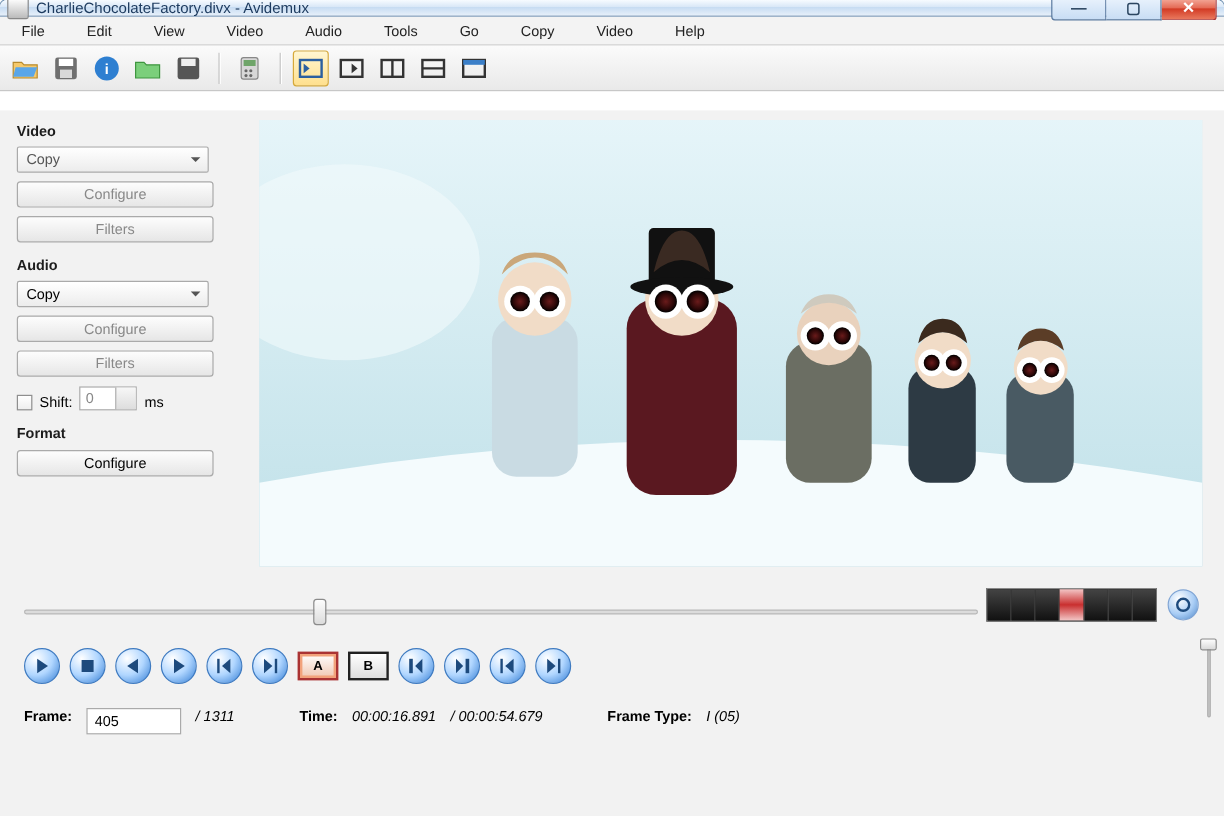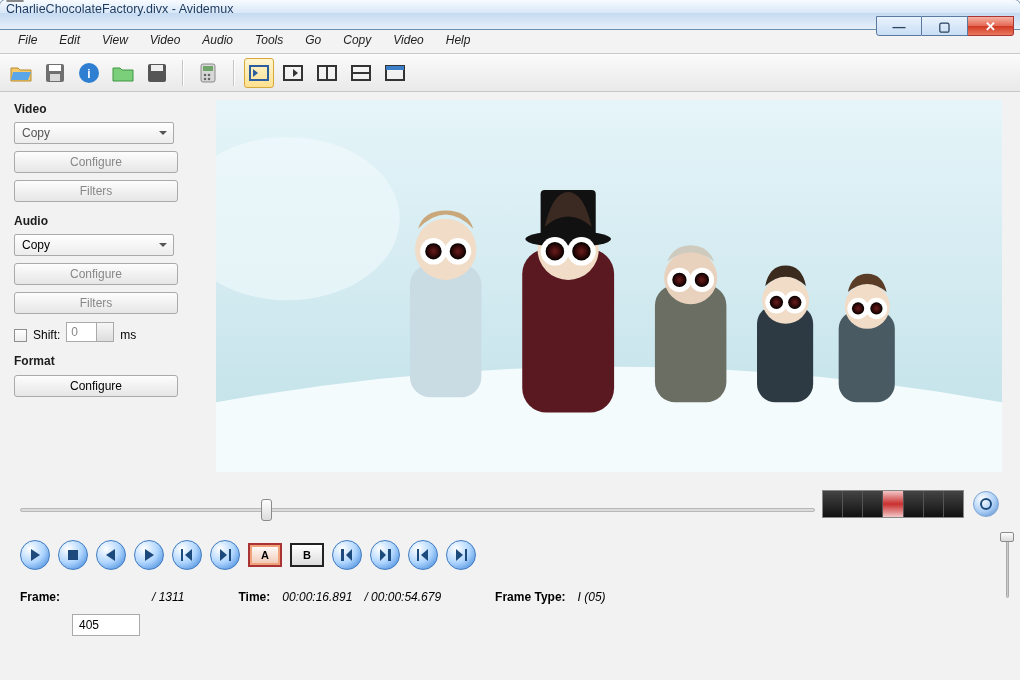--- a/index.html
+++ b/index.html
@@ -1,29 +1,29 @@
 <!DOCTYPE html>
 <html><head>
 <meta charset="utf-8">
 <style>
 * { box-sizing: border-box; margin: 0; padding: 0; font-family: "Segoe UI", Tahoma, sans-serif; font-size: 12px; }
 body { background: #ffffff; width: 1020px; height: 680px; overflow: hidden; border-radius: 6px 6px 0 0; box-shadow: 0 0 0 1px #7a99b8; }
 
 
-.titlebar { height: 30px; background: linear-gradient(#f7fbff,#d8e7f7 45%,#c6dbf2 46%,#e7f0fa); border-bottom: 1px solid #6e8eb1; display: flex; align-items: flex-start; padding: 0 6px; flex-direction: column; }
+.titlebar { height: 14px; background: linear-gradient(#f7fbff,#d8e7f7 45%,#c6dbf2 46%,#e7f0fa); border-bottom: 1px solid #6e8eb1; display: flex; align-items: center; padding: 0 6px; }
 .titlebar .app-icon { width: 18px; height: 18px; background: linear-gradient(#fff,#bbb); border:1px solid #888; border-radius:2px; margin-right:6px; }
 .titlebar .title { color:#1c3a5e; font-size:12.5px; }
 .winbtns { margin-left:auto; display:flex; }
 .winbtn { width:46px; height:20px; border:1px solid #5a7aa0; background:linear-gradient(#eaf3fd,#c8ddf4); display:flex; align-items:center; justify-content:center; color:#2b4560; font-weight:bold; font-size:13px; border-left:none; }
 .winbtn:first-child { border-left:1px solid #5a7aa0; border-radius:0 0 0 3px; }
 .winbtn:last-child { border-radius:0 0 3px 0; }
 .winbtn.close { background:linear-gradient(#f6b2a3,#e46a55 48%,#d23a24 52%,#e9795e); color:#fff; border-color:#a33; }
 
 
-.menubar { height:24px; background:#f3f3f3; display:flex; padding:0 8px; border-bottom:1px solid #cacaca; gap:2px;font-style:italic;}
+.menubar { height:24px; background:#f3f3f3; display:flex; align-items:center; padding:0 8px; border-bottom:1px solid #cacaca; gap:15px;}
 .menubar span { padding:3px 10px; color:#222; cursor:default; }
 .toolbar { height:38px; background:linear-gradient(#fbfbfb,#e9e9e9); border-bottom:1px solid #c7c7c7; display:flex; align-items:center; padding:0 6px; gap:4px; }
 .tb-sep { width:1px; height:26px; background:#c5c5c5; margin:0 6px; box-shadow:1px 0 #fff;}
 .tb-btn { width:30px; height:30px; border:1px solid transparent; display:flex; align-items:center; justify-content:center; border-radius:3px; cursor:pointer;}
 .tb-btn svg { width:24px; height:24px; }
 .tb-sel { background:linear-gradient(#fff6d2,#ffe08e); border:1px solid #d6a93a;}
 
 
 .client { position:absolute; top:92px; left:0; right:0; bottom:0; background:#f2f2f2;}
 .sidebar { position:absolute; left:14px; top:10px; width:185px; }
@@ -58,21 +58,21 @@
 
 .transport { position:absolute; left:20px; top:448px; display:flex; gap:8px; align-items:center;}
 .circle-btn { width:30px; height:30px; border-radius:50%; border:1px solid #3f7bc1; background:radial-gradient(circle at 32% 28%,#ffffff,#b0d6ff 50%,#3e85d8 95%); display:flex; align-items:center; justify-content:center; cursor:pointer;}
 .circle-btn svg{ width:14px; height:14px; fill:#1d4a7d;}
 .mark { width:34px; height:24px; border:2px solid #222; background:linear-gradient(#fff,#ddd); display:flex; align-items:center; justify-content:center; font-weight:bold; font-size:11px;}
 .mark.a{ color:#000; background:linear-gradient(#fff,#f0c6b0); border-color:#a33; box-shadow:0 0 0 2px #f2a27b inset;}
 .mark.b{ color:#000;}
 
 .statusbar { position:absolute; left:20px; right:18px; top:498px; display:flex; align-items:flex-start; gap:12px; font-size:12.5px;}
 .statusbar b{ font-weight:bold;}
-.stat-box{ width:68px; height:22px; border:1px solid #aaa; background:#fff; display:flex; align-items:center; padding:0 6px;margin-top:24px;}
+.stat-box{ width:79px; height:22px; border:1px solid #aaa; background:#fff; display:flex; align-items:center; padding:0 6px;}
 .stat-ro{ color:#000;font-style:italic; }
 
 .sel-panel { position:absolute; right:30px; top:438px; width:172px;}
 .sel-panel .hdr{ font-weight:bold; margin-bottom:8px;}
 .sel-row{ display:flex; align-items:center; gap:10px; margin-bottom:7px;}
 .sel-row .btnv{ width:96px; height:22px; border:1px solid #9a9a9a; background:linear-gradient(#fdfdfd,#e4e4e4); border-radius:3px; text-align:center; line-height:20px; letter-spacing:1px;}
 .vslider{ position:absolute; right:4px; top:438px; width:18px; height:72px;}
 .vslider .vtrack{ position:absolute; left:8px; top:4px; bottom:4px; width:3px; background:#ccc; border:1px solid #aaa; border-radius:2px;}
 .vslider .vthumb{ position:absolute; left:2px; top:2px; width:14px; height:10px; background:linear-gradient(#fdfdfd,#dadada); border:1px solid #8b8b8b; border-radius:2px;}
 </style>

